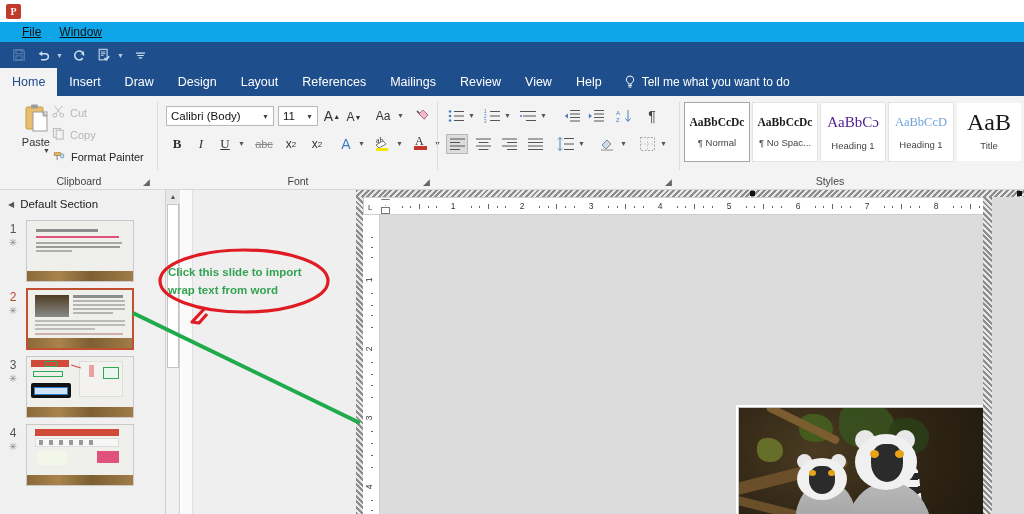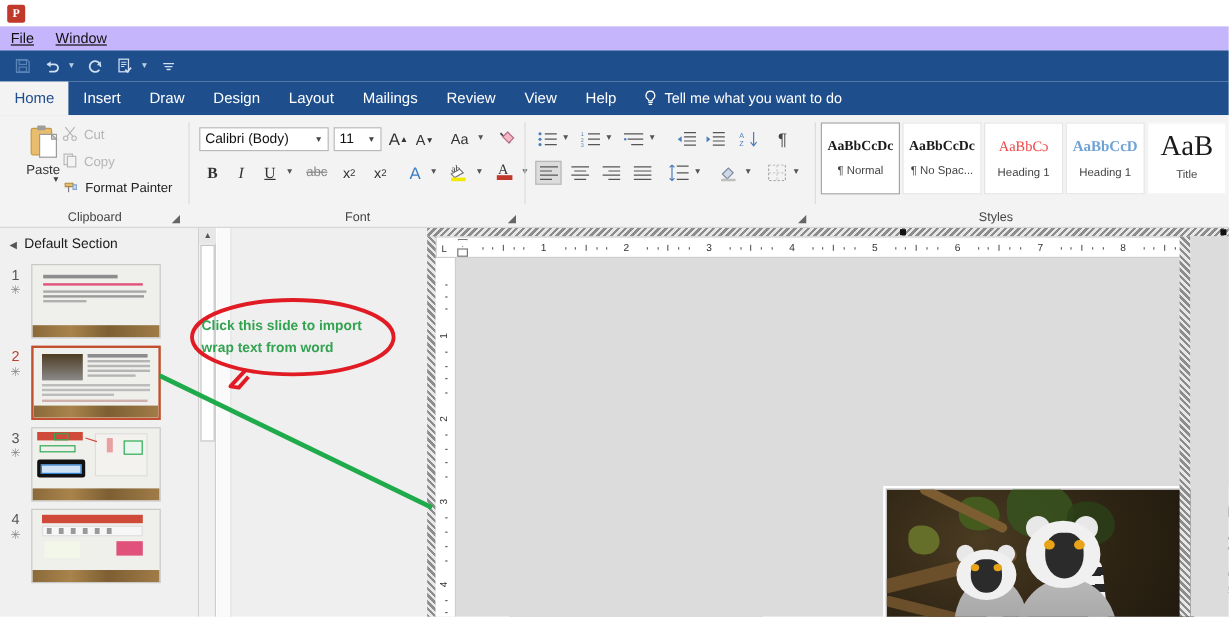--- a/index.html
+++ b/index.html
@@ -21,21 +21,21 @@
     width: 15px; height: 15px; border-radius: 2px; background: #c0392b;
     color: #fff; font-size: 10px; font-weight: bold; line-height: 15px;
     text-align: center; margin-right: 7px; flex: 0 0 auto;
     font-family: "Liberation Serif", serif;
   }
   .title-text { font-size: 12.5px; color: #1a1a1a; letter-spacing: .1px; }
 
   
   .menubar {
     position: absolute; left: 0; top: 22px; width: 1024px; height: 20px;
-    background: #c4b5fd; display: flex; align-items: center; padding-left: 9px;
+    background: #0ea5e9; display: flex; align-items: center; padding-left: 22px;
   }
   .menubar .mi {
     font-size: 12px; color: #111; margin-right: 18px; cursor: default;
   }
   .menubar .mi span.u { text-decoration: underline; }
 
   
   .qat {
     position: absolute; left: 0; top: 42px; width: 1024px; height: 26px;
     background: #1f4e8c; display: flex; align-items: center; padding-left: 8px;
@@ -282,20 +282,23 @@
         <span>Insert</span>
       </div>
     <div class="tab">
         <span>Draw</span>
       </div>
     <div class="tab">
         <span>Design</span>
       </div>
     <div class="tab">
         <span>Layout</span>
+      </div>
+    <div class="tab">
+        <span>References</span>
       </div>
     <div class="tab">
         <span>Mailings</span>
       </div>
     <div class="tab">
         <span>Review</span>
       </div>
     <div class="tab">
         <span>View</span>
       </div>
@@ -512,25 +515,25 @@
     <div class="group" style="left:680px;width:344px">
       <div class="stylecard sel" style="left:4px">
         <div class="prev">AaBbCcDc</div>
         <div class="nm">¶ Normal</div>
       </div>
       <div class="stylecard" style="left:72px">
         <div class="prev">AaBbCcDc</div>
         <div class="nm">¶ No Spac...</div>
       </div>
       <div class="stylecard" style="left:140px">
-        <div class="prev" style="font-size:12px;font-weight:400;color:#ef4444">AaBbCɔ</div>
+        <div class="prev" style="font-size:15px;font-weight:400;color:#4c1d95">AaBbCɔ</div>
         <div class="nm">Heading 1</div>
       </div>
       <div class="stylecard" style="left:208px">
-        <div class="prev" style="font-size:12.5px;font-weight:700;color:#6fa3d6">AaBbCcD</div>
+        <div class="prev" style="font-size:12.5px;font-weight:400;color:#6fa3d6">AaBbCcD</div>
         <div class="nm">Heading 1</div>
       </div>
       <div class="stylecard" style="left:276px;border-color:#f3f3f3">
         <div class="prev" style="font-size:24px;font-weight:400;color:#1a1a1a;margin-top:-4px">AaB</div>
         <div class="nm" style="margin-top:4px">Title</div>
       </div>
       <div class="glabel" style="left:0;width:300px">Styles</div>
     </div>
   </div>
 

